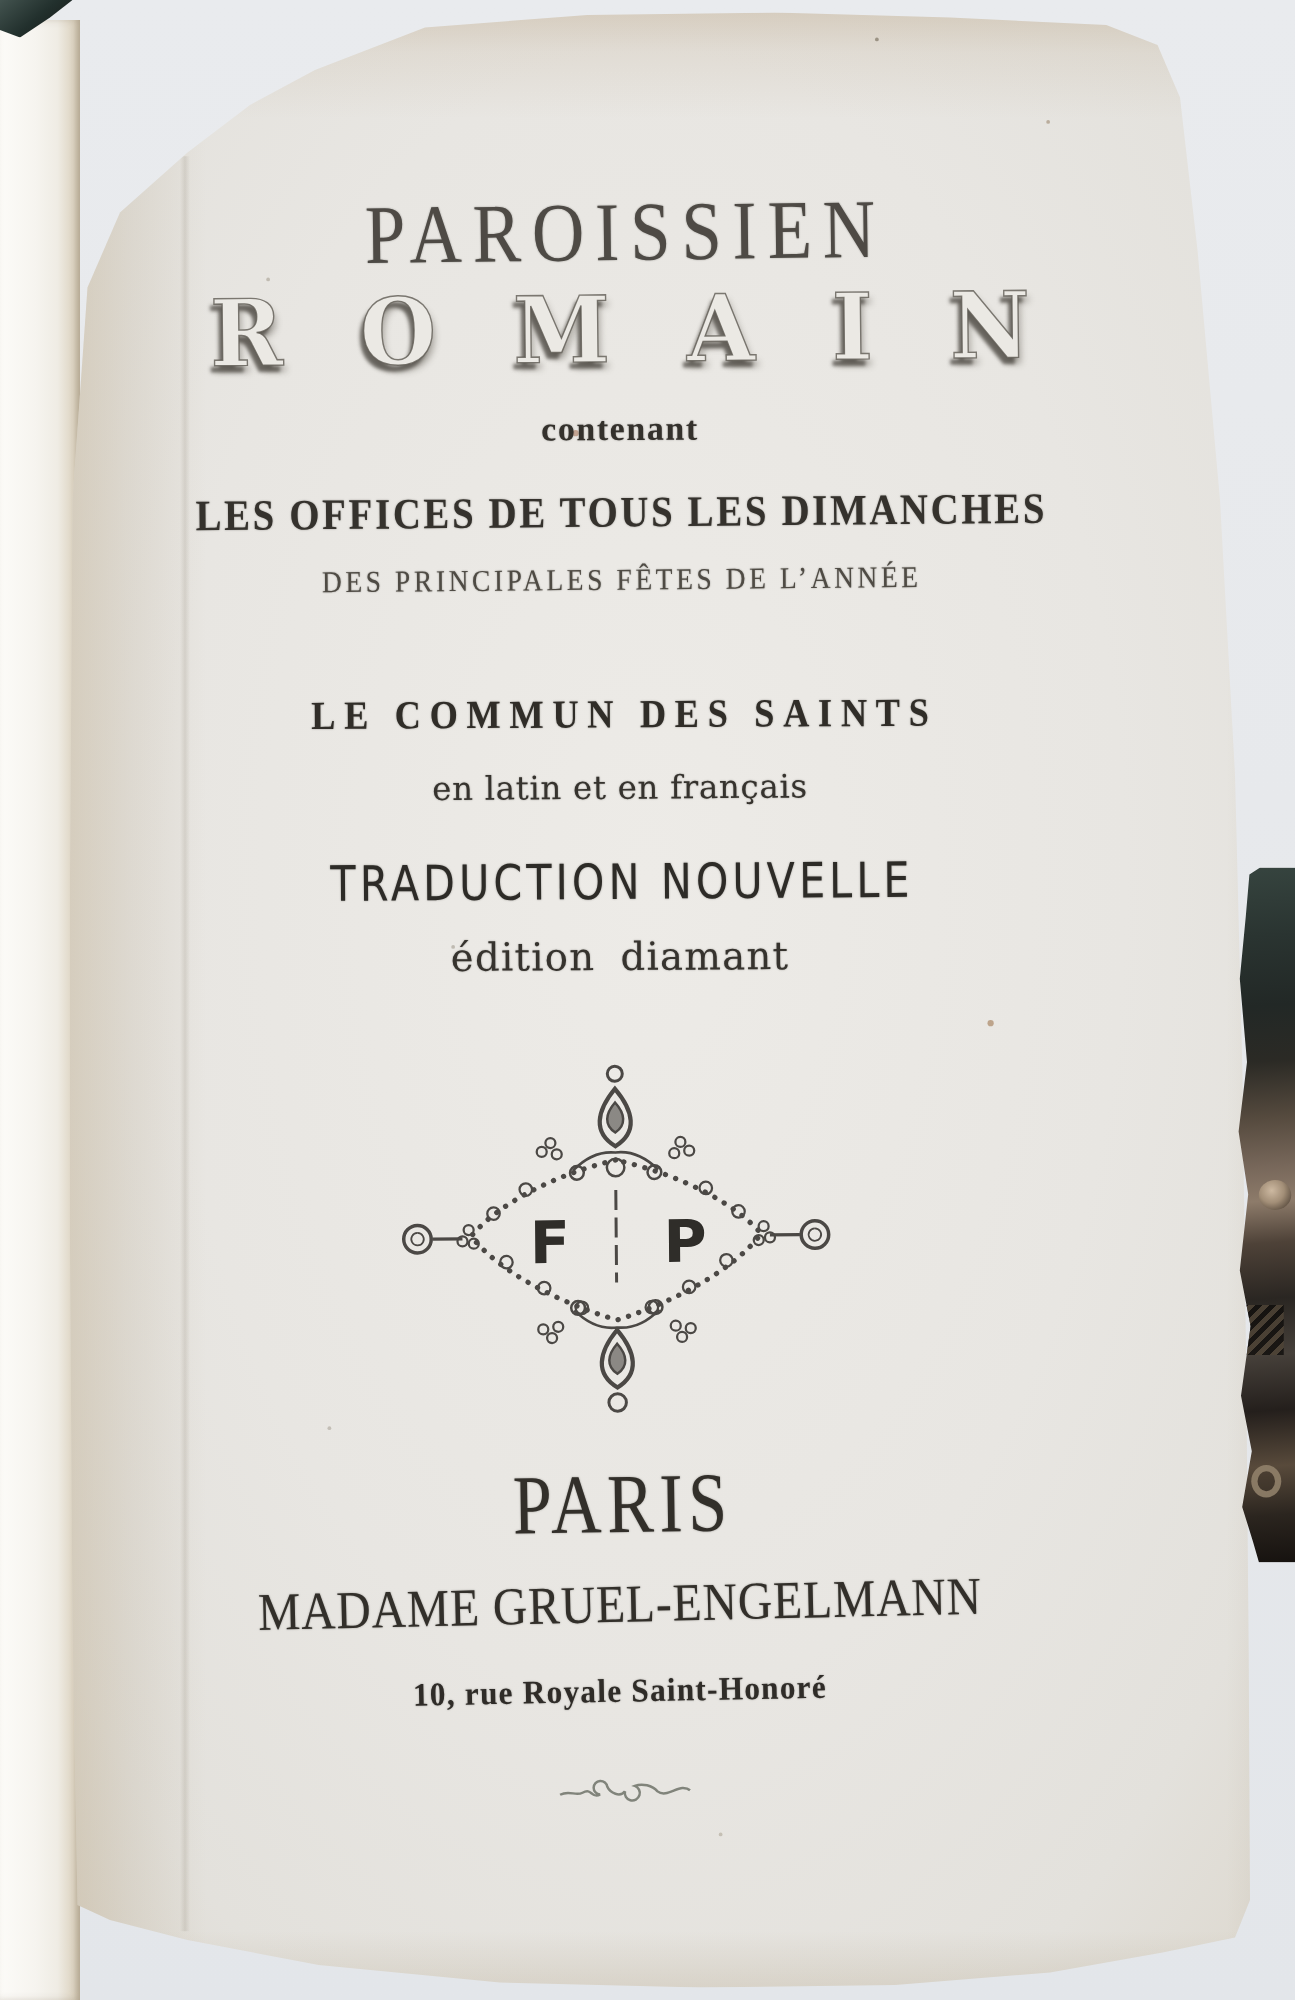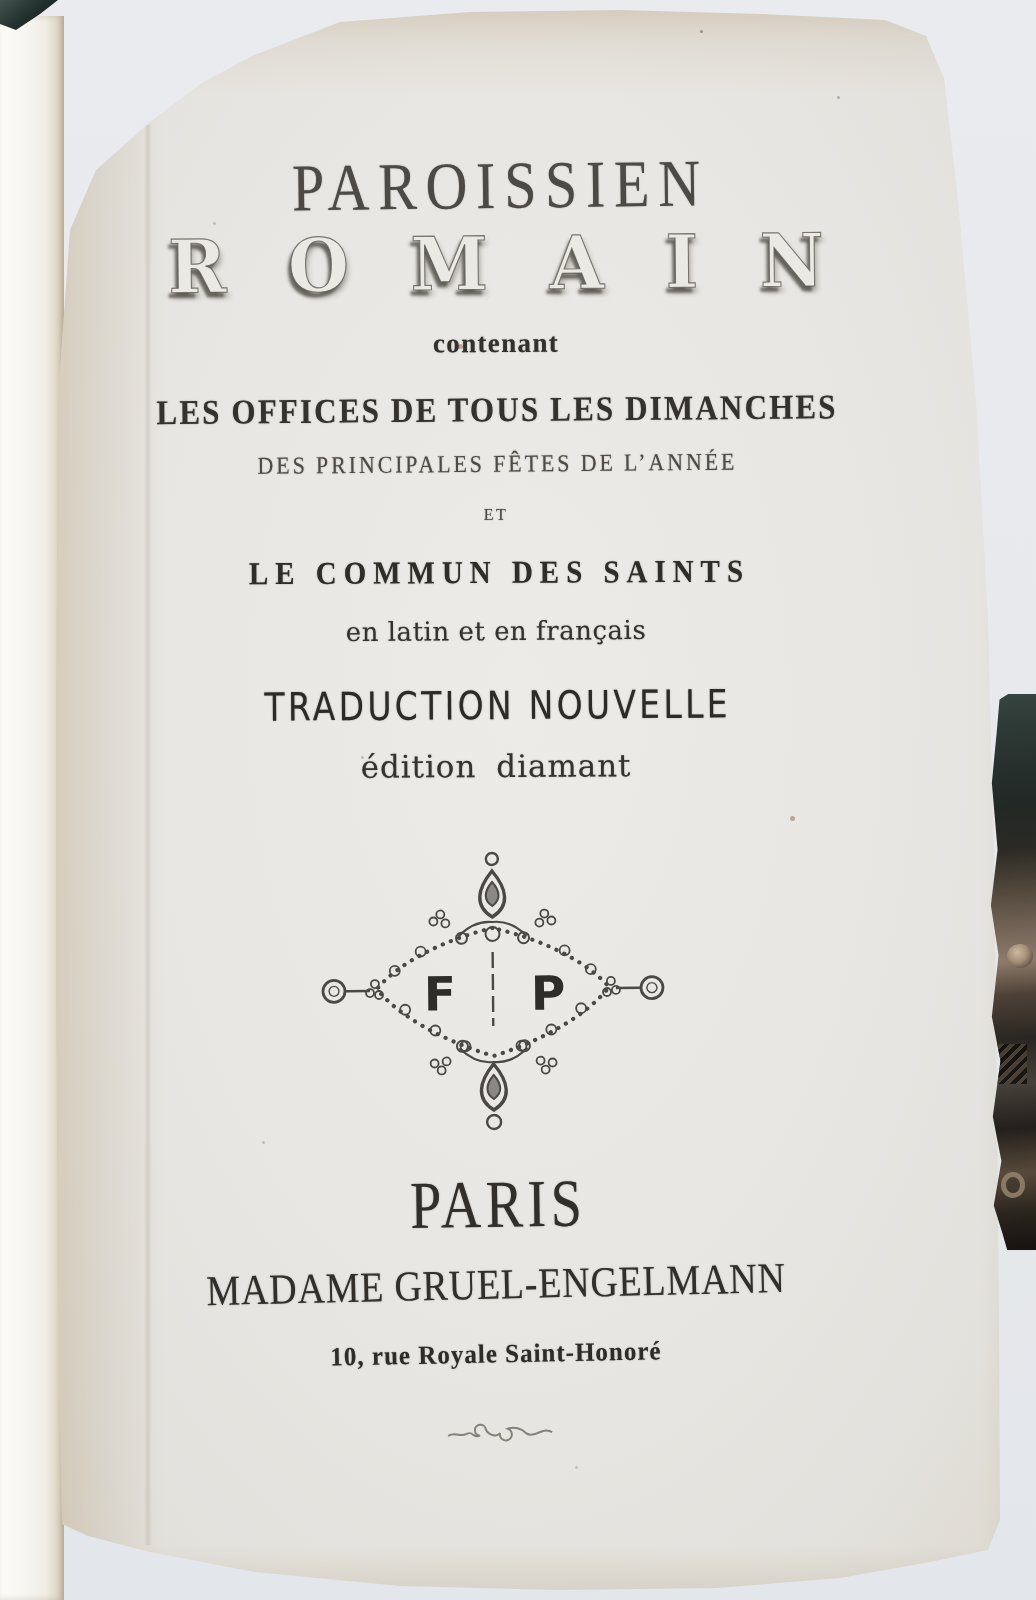--- a/index.html
+++ b/index.html
@@ -124,21 +124,20 @@
   <div class="page">
     <div class="gutter-crease"></div>
     <div class="paper-specks"></div>
 
     <div class="content">
       <div class="line t-paroissien"><span class="tx">PAROISSIEN</span></div>
       <div class="line t-romain"><span class="tx">ROMAIN</span></div>
       <div class="line t-contenant">contenant</div>
       <div class="line t-offices"><span class="tx">LES OFFICES DE TOUS LES DIMANCHES</span></div>
       <div class="line t-fetes"><span class="tx">DES PRINCIPALES FÊTES DE L’ANNÉE</span></div>
-      <div class="line t-et">ET</div>
       <div class="line t-commun"><span class="tx">LE COMMUN DES SAINTS</span></div>
       <div class="line t-latin">en latin et en français</div>
       <div class="line t-traduction"><span class="tx">TRADUCTION NOUVELLE</span></div>
       <div class="line t-edition">édition diamant</div>
       <div class="line t-paris"><span class="tx">PARIS</span></div>
       <div class="line t-publisher">MADAME GRUEL-ENGELMANN</div>
       <div class="line t-address">10, rue Royale Saint-Honoré</div>
     </div>
 
     <svg class="monogram" width="360" height="290" viewBox="0 0 360 290" fill="none" stroke="#4b4845" stroke-width="2">

